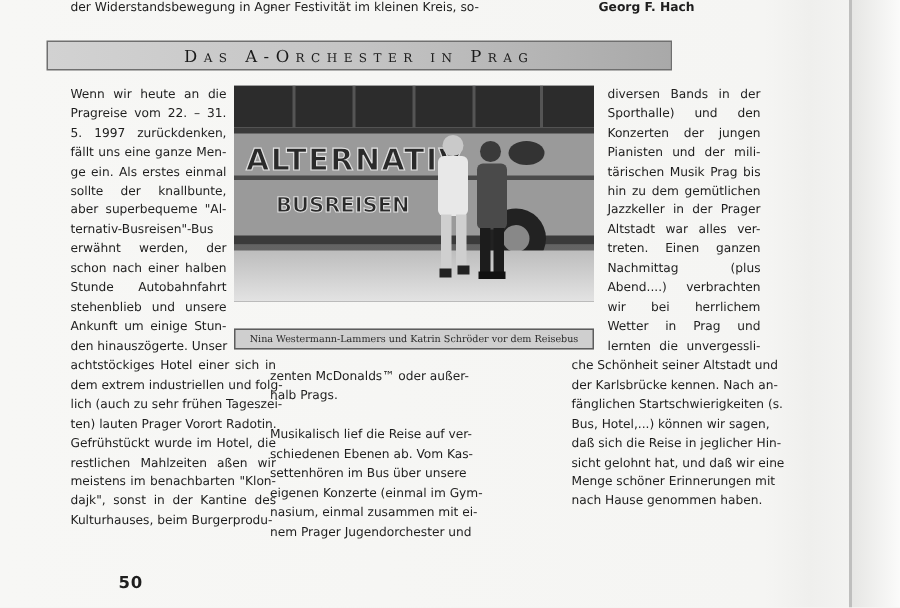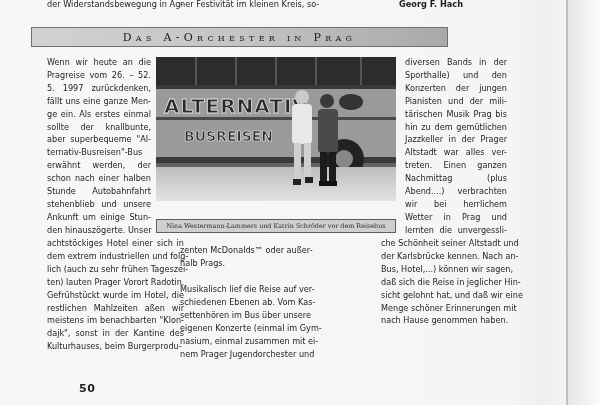--- a/index.html
+++ b/index.html
@@ -70,21 +70,21 @@
   <span class="prev-line" style="left:47px;text-align:center;">der Widerstandsbewegung in Ag-</span>
   <span class="prev-line" style="left:180px;">ner Festivität im kleinen Kreis, so-</span>
   <span class="prev-line prev-author" style="left:399px;">Georg F. Hach</span>
 
   <div class="title-bar">
     <span class="title-text">Das A-Orchester in Prag</span>
   </div>
 
   <div class="col" id="col1" style="left:47px; top:56px; width:104px;">
       <span class="line">Wenn wir heute an die</span>
-      <span class="line">Pragreise vom 26. – 52.</span>
+      <span class="line">Pragreise vom 22. – 31.</span>
       <span class="line">5. 1997 zurückdenken,</span>
       <span class="line">fällt uns eine ganze Men-</span>
       <span class="line">ge ein. Als erstes einmal</span>
       <span class="line">sollte der knallbunte,</span>
       <span class="line">aber superbequeme "Al-</span>
       <span class="line">ternativ-Busreisen"-Bus</span>
       <span class="line">erwähnt werden, der</span>
       <span class="line">schon nach einer halben</span>
       <span class="line">Stunde Autobahnfahrt</span>
       <span class="line">stehenblieb und unsere</span>
@@ -130,20 +130,21 @@
       <span class="line">Nachmittag (plus</span>
       <span class="line">Abend....) verbrachten</span>
       <span class="line">wir bei herrlichem</span>
       <span class="line">Wetter in Prag und</span>
       <span class="line">lernten die unvergessli-</span>
     </div>
 
   <div class="col" id="col3w" style="left:381px; top:237px; width:126px;">
       <span class="line">che Schönheit seiner Altstadt und</span>
       <span class="line">der Karlsbrücke kennen. Nach an-</span>
+      <span class="line">fänglichen Startschwierigkeiten (s.</span>
       <span class="line">Bus, Hotel,...) können wir sagen,</span>
       <span class="line">daß sich die Reise in jeglicher Hin-</span>
       <span class="line">sicht gelohnt hat, und daß wir eine</span>
       <span class="line">Menge schöner Erinnerungen mit</span>
       <span class="line last">nach Hause genommen haben.</span>
     </div>
 
 
   <div class="photo">
     <svg width="240" height="144" viewBox="0 0 240 144">

